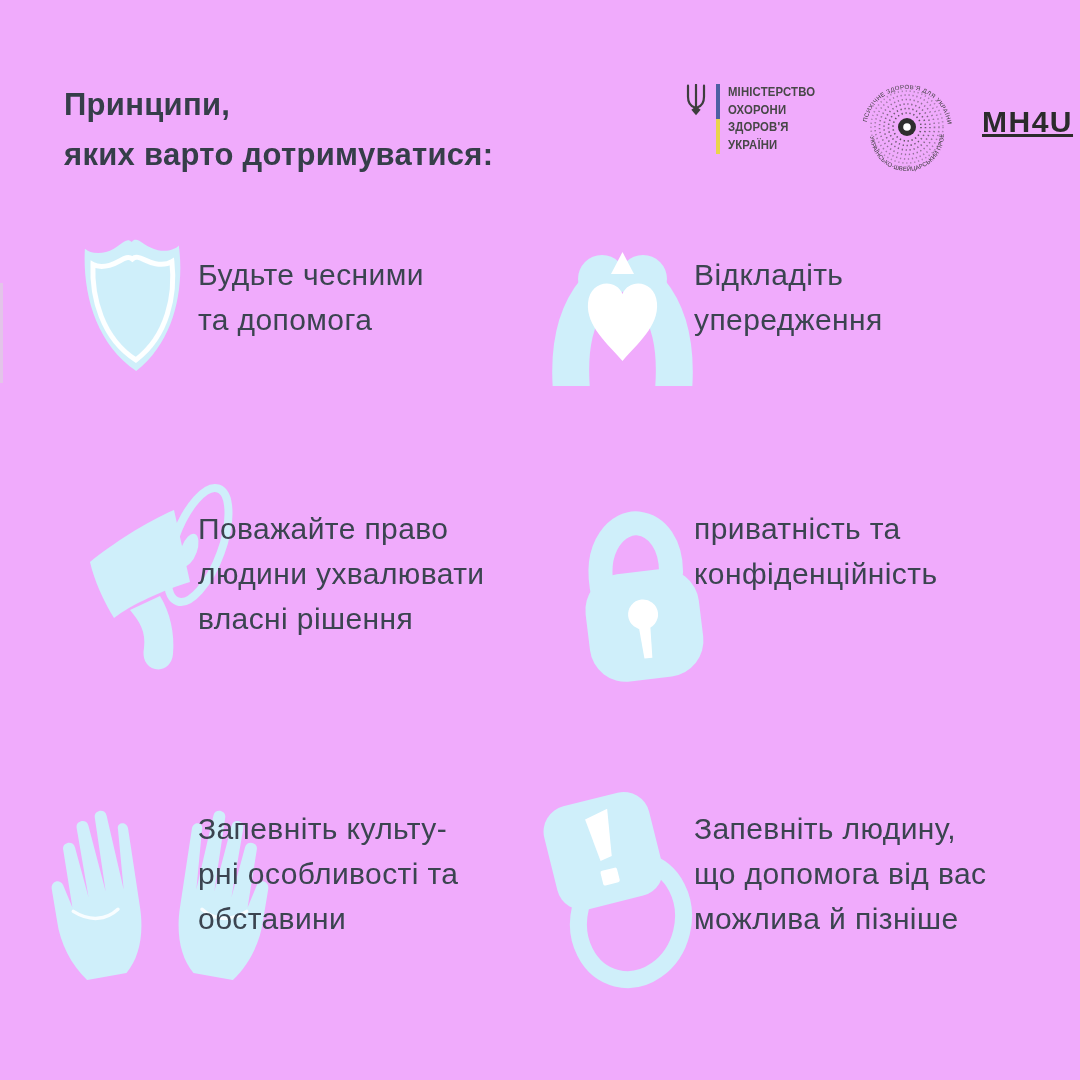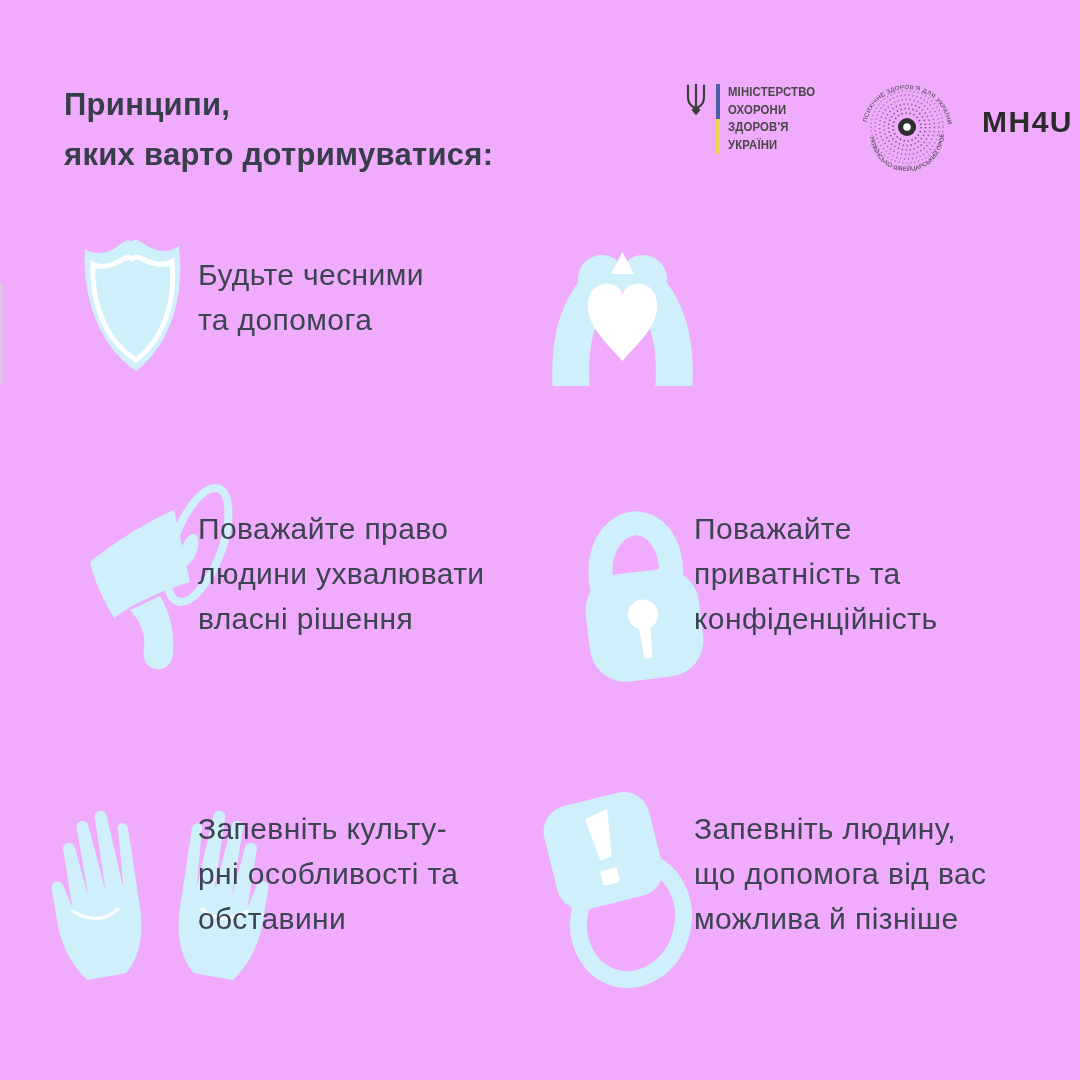--- a/index.html
+++ b/index.html
@@ -12,21 +12,21 @@
   .moh{position:absolute;left:684px;top:82px;display:flex;align-items:flex-start;}
   .moh-trident{width:24px;height:32px;margin-top:2px;}
   .flag-bar{width:4px;height:70px;margin:2px 8px 0 8px;display:flex;flex-direction:column;}
   .flag-bar .b{flex:1;background:#4d5fa3;}
   .flag-bar .y{flex:1;background:#e9d44c;}
   .moh-text{font-size:13.5px;font-weight:700;color:#474747;line-height:17.6px;
             transform:scaleX(.84);transform-origin:left top;letter-spacing:.2px;margin-top:1px;}
   .mh4u{position:absolute;left:858px;top:76px;width:170px;height:102px;}
   .mh4u-spiral{position:absolute;left:0;top:2px;width:98px;height:98px;}
   .mh4u-label{position:absolute;left:124px;top:29px;font-size:30px;font-weight:700;
-              color:#2b2b2b;letter-spacing:1.5px;}
+              color:#2b2b2b;letter-spacing:1.5px;text-decoration:underline;}
 
   
   .txt{position:absolute;width:340px;}
   .line{font-size:30px;line-height:45px;color:#3b4450;letter-spacing:.4px;}
   .t0{left:198px;top:252px;} .t1{left:694px;top:252px;}
   .t2{left:198px;top:506px;} .t3{left:694px;top:506px;}
   .t4{left:198px;top:806px;} .t5{left:694px;top:806px;}
 
   
   .icon{position:absolute;}
@@ -111,20 +111,24 @@
   </div>
 
   <svg class="icon i1" viewBox="0 0 145 152">
     <path d="M22 162 C17 112 26 80 45 57" stroke="#cfeffa" stroke-width="37" fill="none" stroke-linecap="round"></path>
     <path d="M123 162 C128 112 119 80 100 57" stroke="#cfeffa" stroke-width="37" fill="none" stroke-linecap="round"></path>
     <circle cx="52" cy="45" r="24" fill="#cfeffa"></circle>
     <circle cx="93" cy="45" r="24" fill="#cfeffa"></circle>
     <path fill="#ffffff" d="M72.5 60 C66 44 40 46 38 69 C36 92 58 110 72.5 127 C87 110 109 92 107 69 C105 46 79 44 72.5 60 Z"></path>
     <path fill="#ffffff" d="M72.5 18 L61 40 L84 40 Z"></path>
   </svg>
+  <div class="txt t1">
+    <div class="line">Відкладіть</div>
+    <div class="line">упередження</div>
+  </div>
 
   <svg class="icon i2" viewBox="0 0 165 195">
     <ellipse cx="126" cy="63" rx="24" ry="60" fill="none" stroke="#cfeffa" stroke-width="8" transform="rotate(20 126 63)"></ellipse>
     <ellipse cx="117" cy="68" rx="8" ry="17" fill="#cfeffa" transform="rotate(20 117 68)"></ellipse>
     <path fill="#cfeffa" d="M18 80 C40 62 74 40 102 28 L118 100 C92 108 60 122 42 136 C32 120 22 98 18 80 Z"></path>
     <path fill="#cfeffa" d="M58 128 L88 114 C98 130 103 152 101 172 C100 183 92 189 83 187 C74 185 70 176 72 166 C74 150 68 140 58 128 Z"></path>
   </svg>
   <div class="txt t2">
     <div class="line">Поважайте право</div>
     <div class="line">людини ухвалювати</div>
@@ -133,21 +137,20 @@
 
   <svg class="icon i3" viewBox="0 0 150 192">
     <g transform="rotate(-7 75 110)">
       <path d="M42 96 C36 42 68 24 85 28 C105 33 115 54 112 80" fill="none" stroke="#cfeffa" stroke-width="24" stroke-linecap="round"></path>
       <rect x="22" y="76" width="114" height="108" rx="36" fill="#cfeffa"></rect>
       <circle cx="79" cy="119" r="15" fill="#ffffff"></circle>
       <path d="M73 127 L85 127 L83 163 L75 163 Z" fill="#ffffff"></path>
     </g>
   </svg>
   <div class="txt t3">
-    <div class="line">Поважайте</div>
     <div class="line">приватність та</div>
     <div class="line">конфіденційність</div>
   </div>
 
   <svg class="icon i4" viewBox="0 0 220 198">
     <defs>
       <g id="hand">
         <path fill="#cfeffa" d="M20 192 C8 174 2 150 4 128 L6 96 C6 88 16 86 18 94 L22 118 L26 60 C26 52 38 52 38 60 L40 112 L44 42 C44 34 56 34 56 42 L58 110 L64 36 C64 28 76 28 76 36 L76 112 L84 52 C84 44 95 46 94 54 L88 132 C86 160 76 182 60 194 Z"></path>
         <path d="M22 122 C36 136 52 138 66 130" stroke="#ffffff" stroke-width="3.5" fill="none" opacity=".85" stroke-linecap="round"></path>
       </g>

